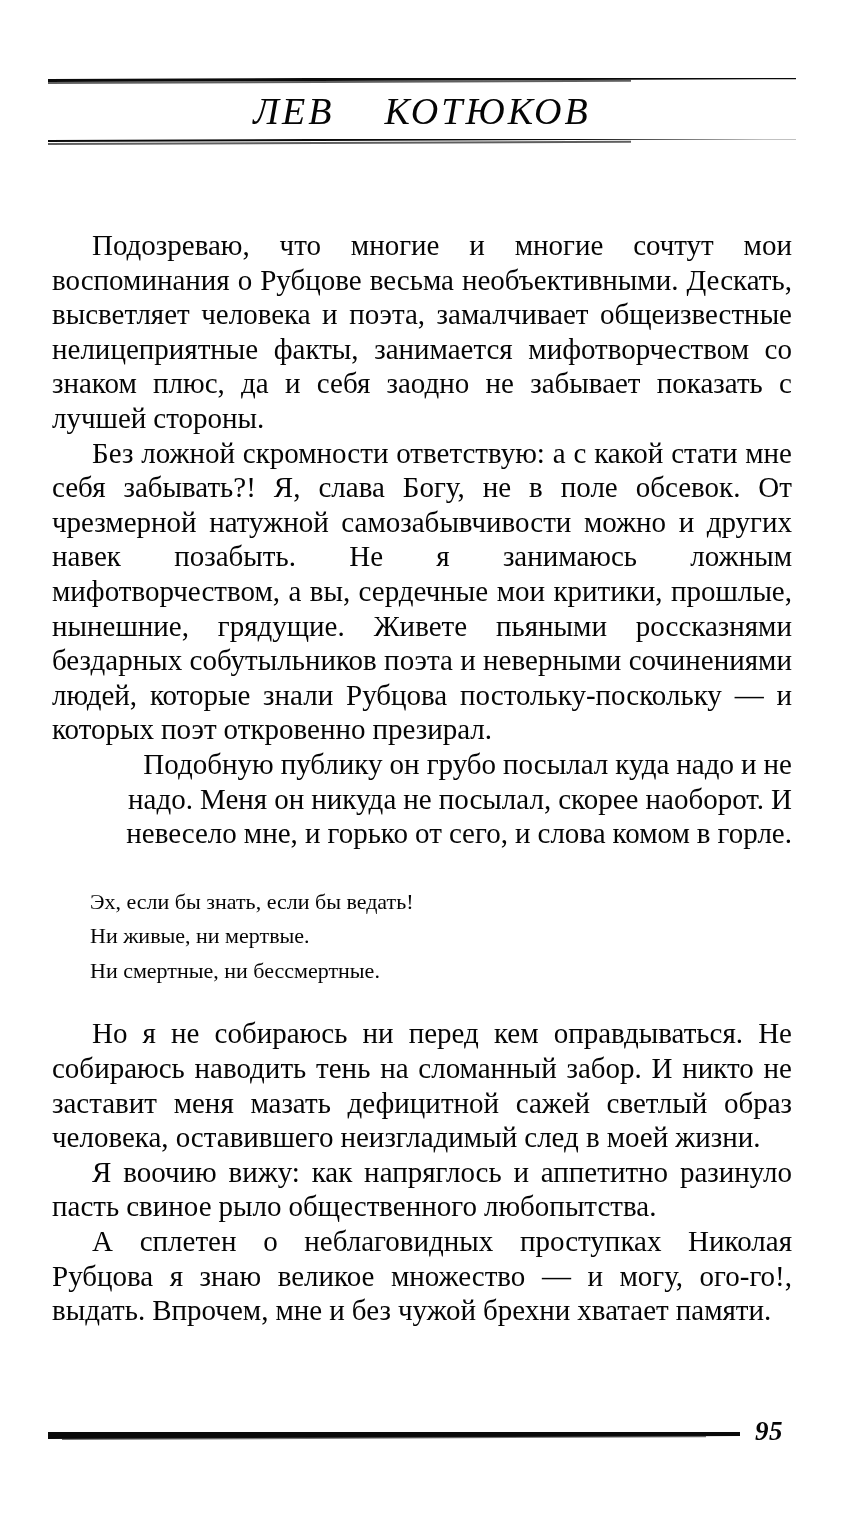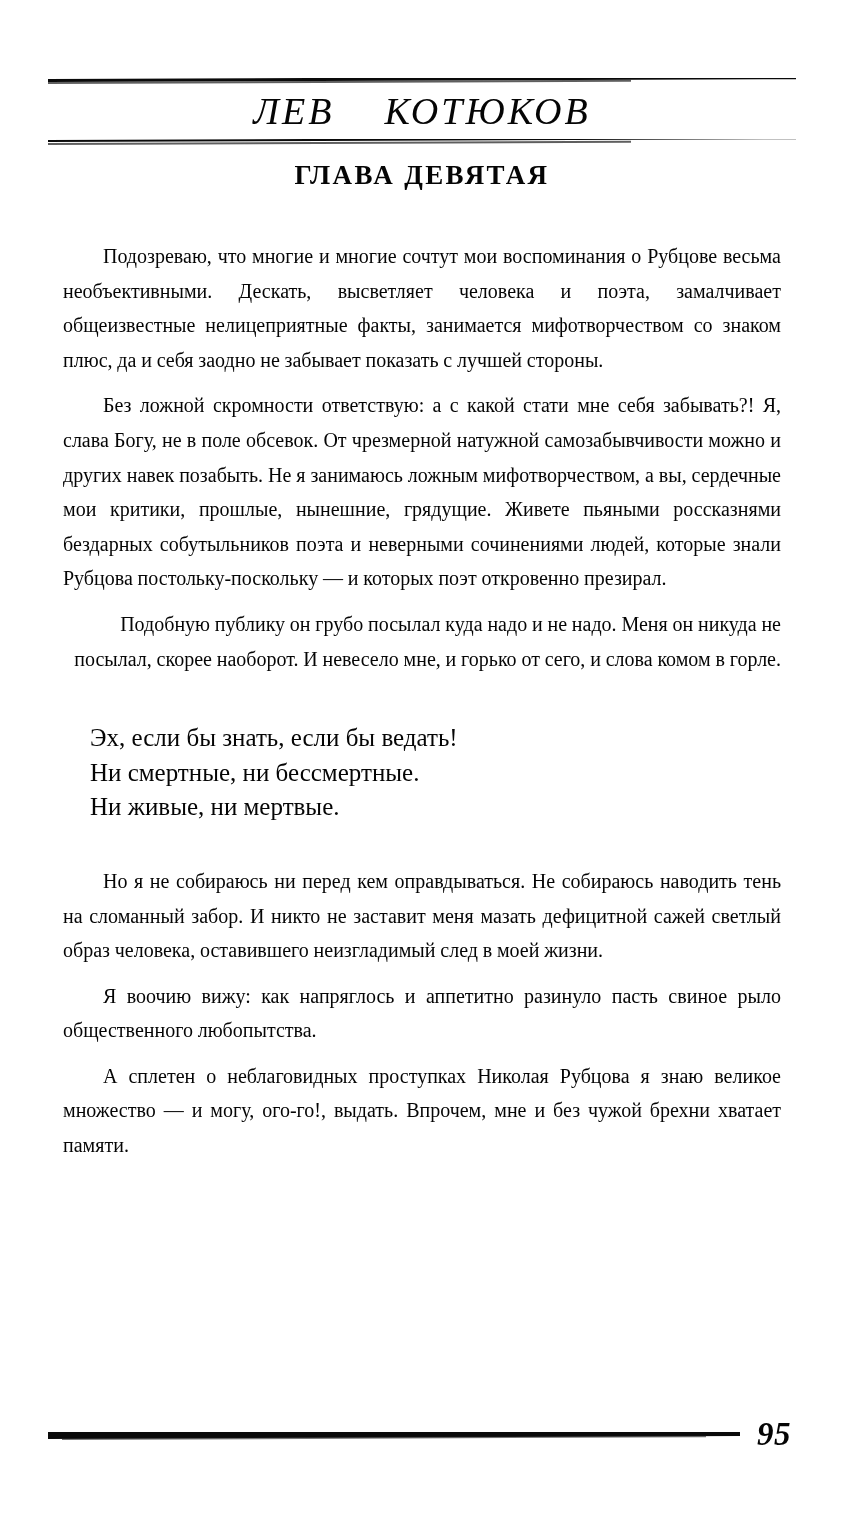--- a/index.html
+++ b/index.html
@@ -84,35 +84,35 @@
 
   
   .textblock {
     position: absolute;
     left: 52px;
     top: 228px;
     width: 740px;
   }
 
   p.para {
-    margin: 11px;
-    font-size: 20px;
+    margin: 0;
+    font-size: 29px;
     line-height: 34.6px;
     text-align: justify;
     text-indent: 40px;
     text-justify: inter-word;
     word-spacing: -0.2px;
     hyphens: none;
   }
   p.para.last-of-block { text-align: right; }
 
   .verse {
     margin: 0;
     padding: 34px 0 28px 38px;
-    font-size: 25px;
+    font-size: 22px;
     line-height: 34.6px;
   }
   .verse .vline {
     display: block;
     white-space: pre;
   }
 
   
   .footer {
     position: absolute;
@@ -145,50 +145,49 @@
     left: 2%; right: 5%;
     top: 6px;
     height: 2px;
     background: #1a1a1a;
     opacity: .6;
     transform: rotate(-0.25deg);
     transform-origin: left center;
   }
   .page-number {
     position: absolute;
-    right: 5px;
+    right: 13px;
     top: -8px;
     font-style: italic;
     font-weight: bold;
-    font-size: 33px;
+    font-size: 27px;
     letter-spacing: 0.5px;
   }
 </style>
 </head>
 <body>
 
 <div class="page">
 
   <div class="masthead">
     <div class="rule"></div>
     <div class="author-name">ЛЕВ    КОТЮКОВ</div>
     <div class="rule rule-thin"></div>
-    <div class="chapter-title">ГЛАВА ДЕВЯТАЯ</div>
   </div>
 
   <div class="textblock">
 
     <p class="para">Подозреваю, что многие и многие сочтут мои воспоминания о Рубцове весьма необъективными. Дескать, высветляет человека и поэта, замалчивает общеизвестные нелицеприятные факты, занимается мифотворчеством со знаком плюс, да и себя заодно не забывает показать с лучшей стороны.</p>
     <p class="para">Без ложной скромности ответствую: а с какой стати мне себя забывать?! Я, слава Богу, не в поле обсевок. От чрезмерной натужной самозабывчивости можно и других навек позабыть. Не я занимаюсь ложным мифотворчеством, а вы, сердечные мои критики, прошлые, нынешние, грядущие. Живете пьяными россказнями бездарных собутыльников поэта и неверными сочинениями людей, которые знали Рубцова постольку-поскольку — и которых поэт откровенно презирал.</p>
     <p class="para last-of-block">Подобную публику он грубо посылал куда надо и не надо. Меня он никуда не посылал, скорее наоборот. И невесело мне, и горько от сего, и слова комом в горле.</p>
 
     <div class="verse">
       <span class="vline">Эх, если бы знать, если бы ведать!</span>
+      <span class="vline">Ни живые, ни мертвые.</span>
       <span class="vline">Ни смертные, ни бессмертные.</span>
-      <span class="vline">Ни живые, ни мертвые.</span>
     </div>
 
     <p class="para">Но я не собираюсь ни перед кем оправдываться. Не собираюсь наводить тень на сломанный забор. И никто не заставит меня мазать дефицитной сажей светлый образ человека, оставившего неизгладимый след в моей жизни.</p>
     <p class="para">Я воочию вижу: как напряглось и аппетитно разинуло пасть свиное рыло общественного любопытства.</p>
     <p class="para">А сплетен о неблаговидных проступках Николая Рубцова я знаю великое множество — и могу, ого-го!, выдать. Впрочем, мне и без чужой брехни хватает памяти.</p>
 
   </div>
 
   <div class="footer">
     <div class="footer-rule"></div>

